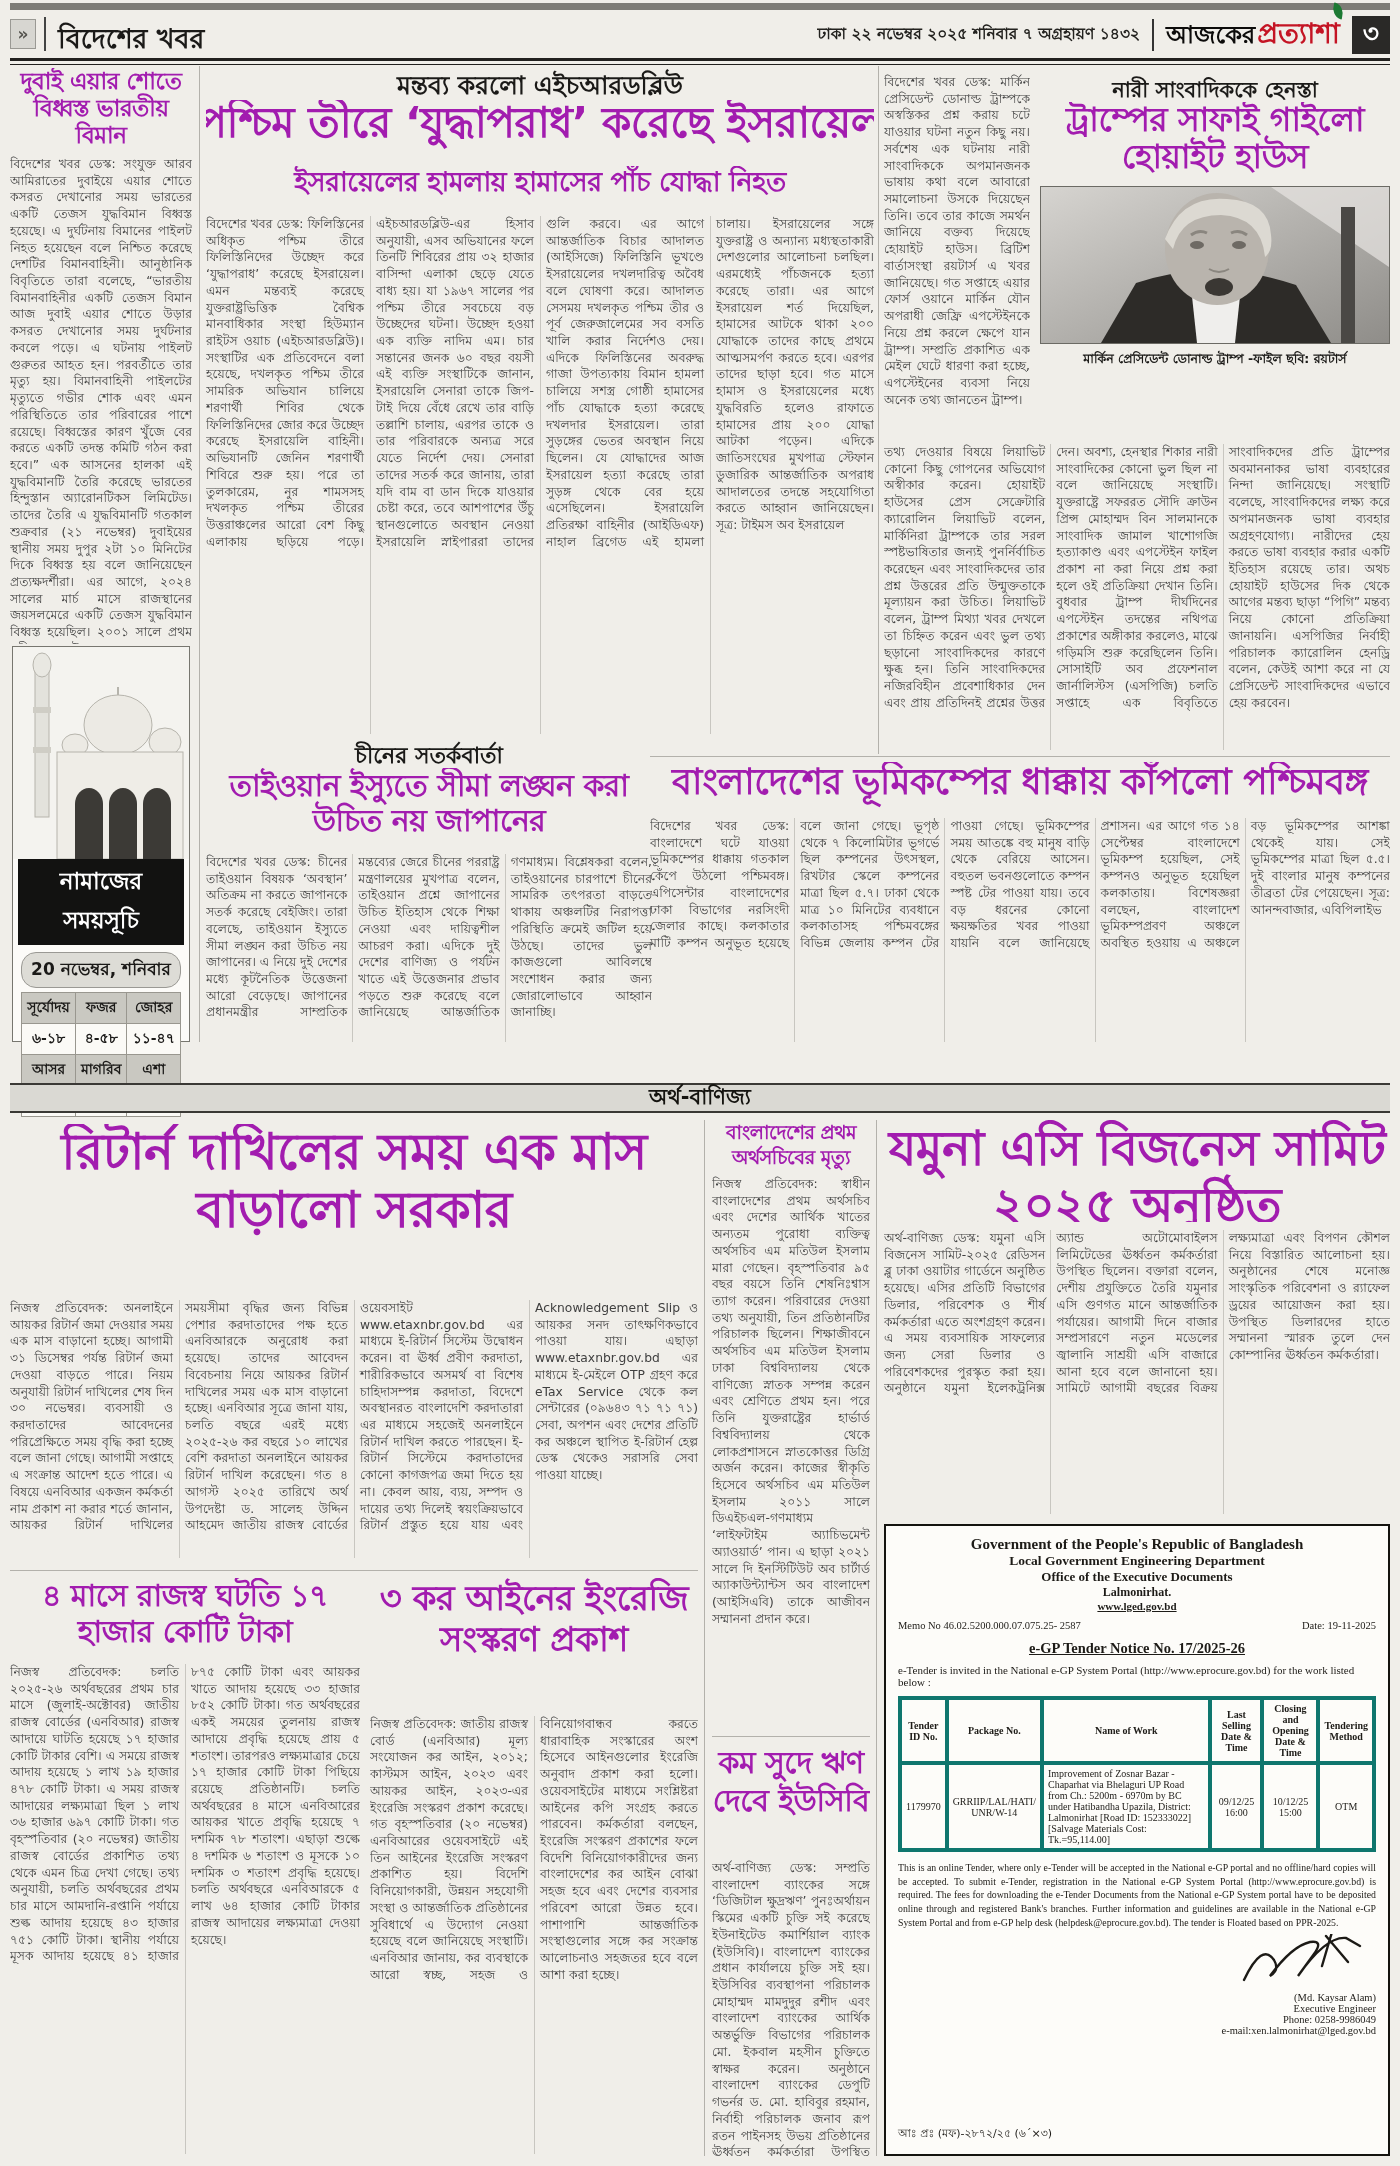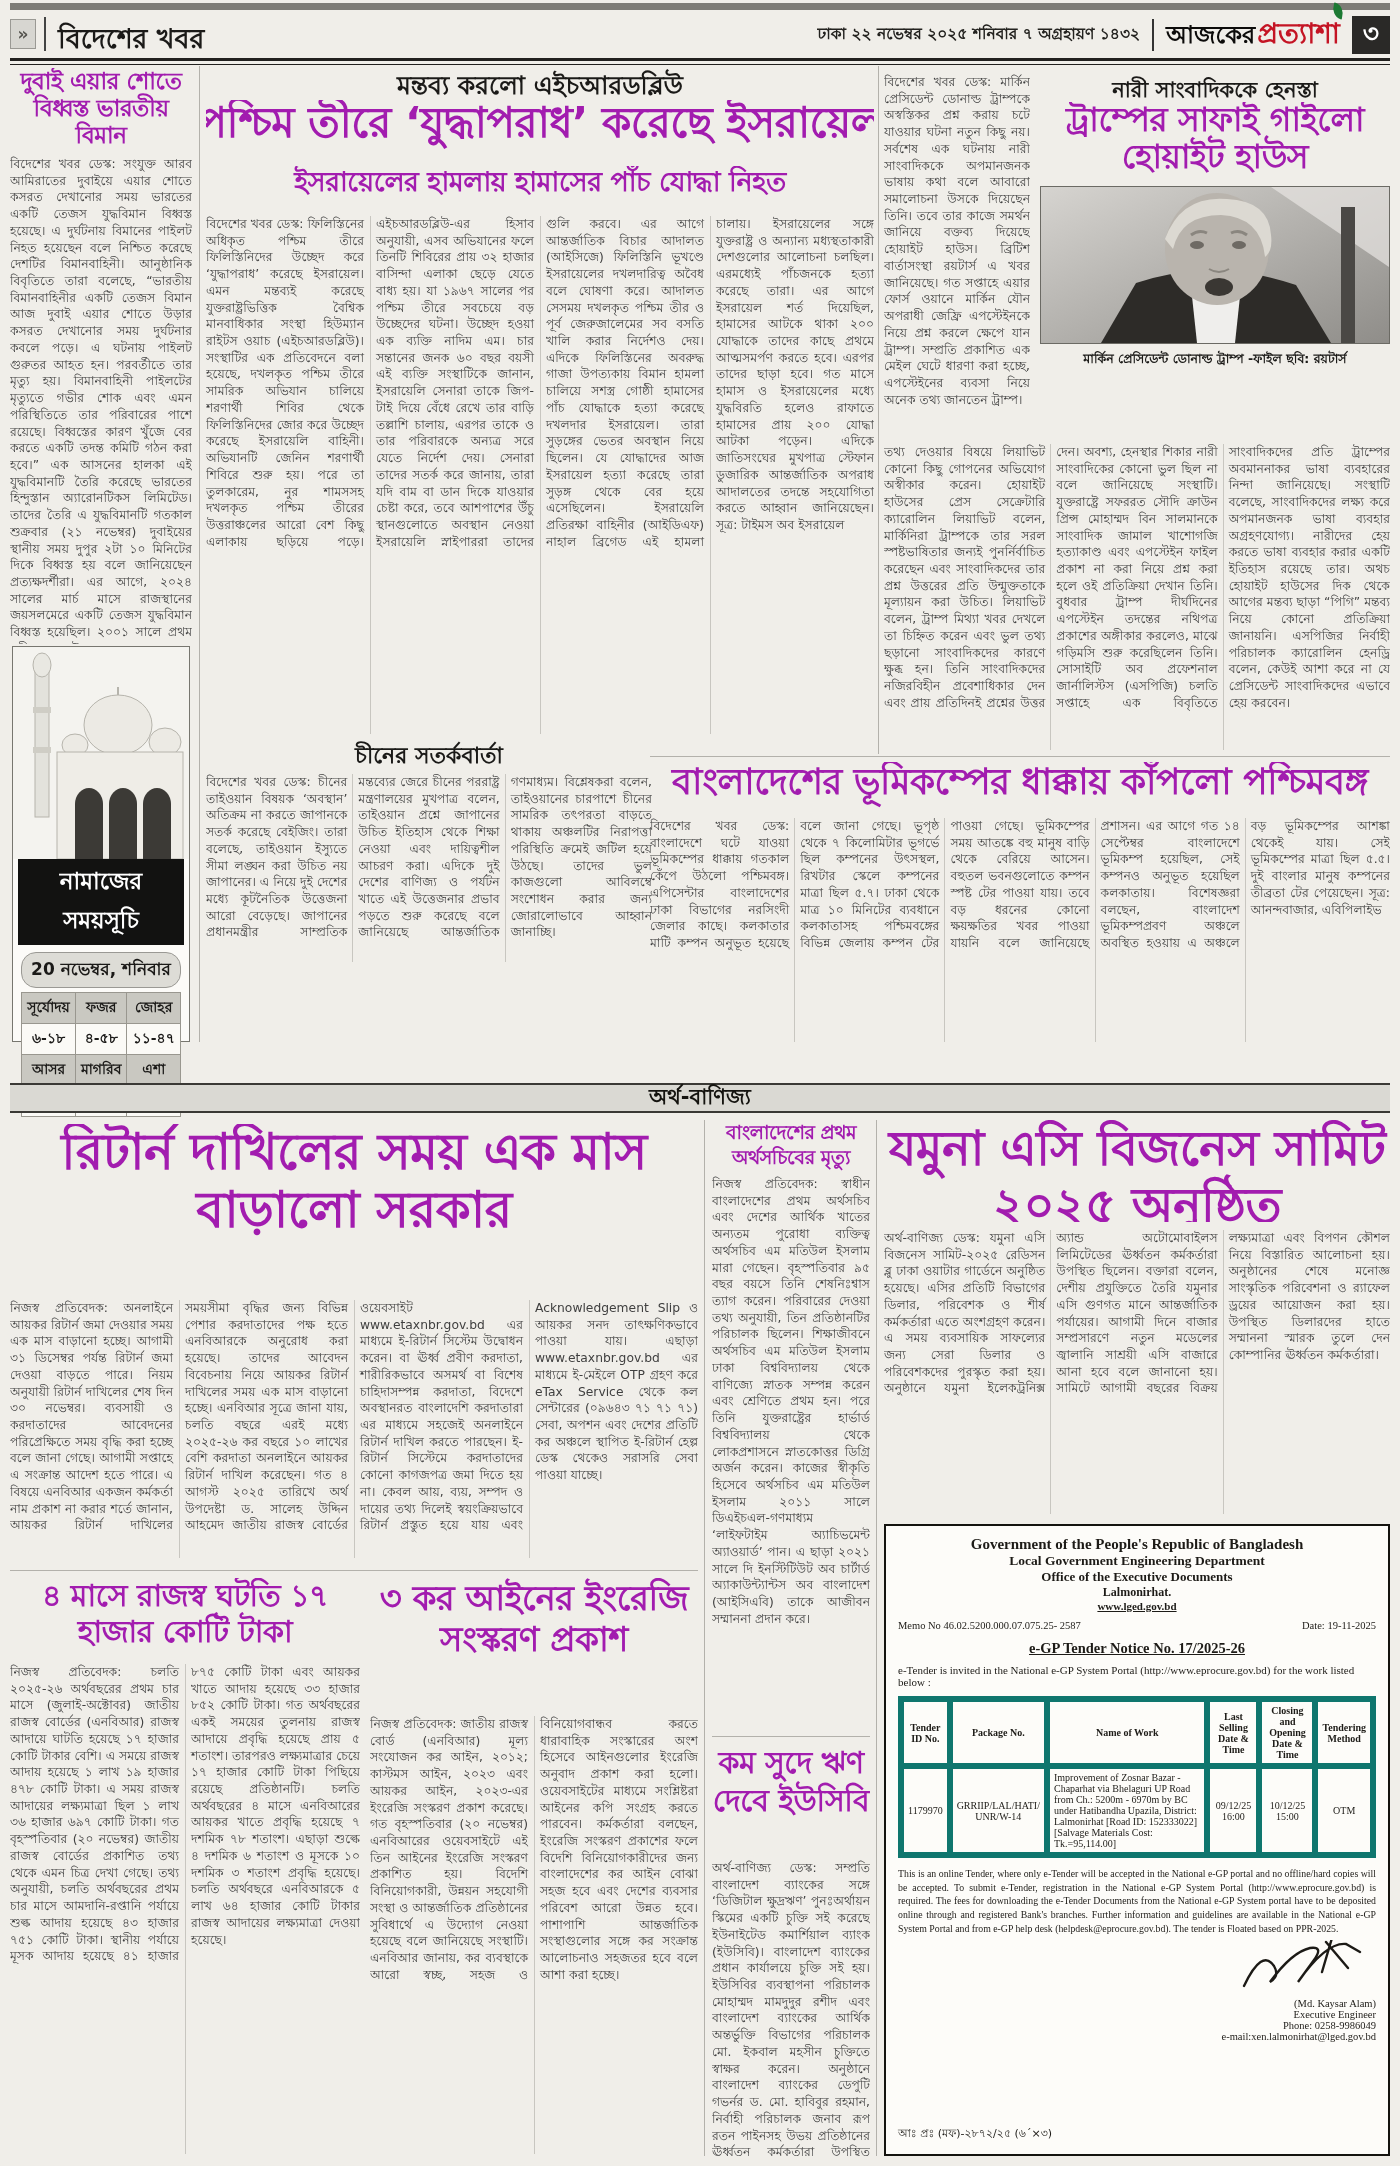--- a/index.html
+++ b/index.html
@@ -68,21 +68,21 @@
   .tctr { text-align:center; }
   .t-gov { font-size:15px; font-weight:bold; }
   .t-dept { font-size:13.5px; font-weight:bold; }
   .t-off { font-size:13px; font-weight:bold; }
   .t-dist { font-size:12px; font-weight:bold; }
   .t-web { font-size:11px; font-weight:bold; text-decoration:underline; }
   .t-memo { display:flex; justify-content:space-between; font-size:10.5px; margin-top:8px; }
   .t-title { font-size:14.5px; font-weight:bold; text-decoration:underline; margin:9px 0 7px; }
   .t-invite { font-size:11px; margin:2px 0 8px; }
   .ttable { width:100%; border-collapse:collapse; font-size:10px; }
-  .ttable th, .ttable td { border:6px solid #0f766e; padding:3px 4px; vertical-align:middle; }
+  .ttable th, .ttable td { border:4px solid #0f766e; padding:3px 4px; vertical-align:middle; }
   .ttable th { font-weight:bold; text-align:center; }
   .ttable td { text-align:center; }
   .ttable td.work { text-align:left; }
   .t-note { font-size:9.8px; text-align:justify; margin-top:9px; line-height:1.4; }
   .t-sign { margin-top:4px; display:flex; flex-direction:column; align-items:flex-end; font-size:10.5px; }
   .t-sign .nm { font-weight:normal; }
   .t-ref { position:absolute; left:12px; bottom:10px; font-size:11px;
            font-family:"DejaVu Sans","Liberation Sans",sans-serif; }
 
   .caption { font-weight:700; text-align:center; font-size:12.5px; }
@@ -200,20 +200,21 @@
           <path d="M168 82 q10 6 20 0" stroke="#8a867f" stroke-width="2" fill="none"></path>
         </svg>
       </div>
       <div class="caption" style="margin-top:6px;">মার্কিন প্রেসিডেন্ট ডোনাল্ড ট্রাম্প  -ফাইল ছবি: রয়টার্স</div>
     </div>
     <div class="abs jtext bodytxt cols3" style="left:0; top:378px; width:506px; height:306px;">তথ্য দেওয়ার বিষয়ে লিয়াভিট কোনো কিছু গোপনের অভিযোগ অস্বীকার করেন। হোয়াইট হাউসের প্রেস সেক্রেটারি ক্যারোলিন লিয়াভিট বলেন, মার্কিনিরা ট্রাম্পকে তার সরল স্পষ্টভাষিতার জন্যই পুনর্নির্বাচিত করেছেন এবং সাংবাদিকদের তার প্রশ্ন উত্তরের প্রতি উন্মুক্ততাকে মূল্যায়ন করা উচিত। লিয়াভিট বলেন, ট্রাম্প মিথ্যা খবর দেখলে তা চিহ্নিত করেন এবং ভুল তথ্য ছড়ানো সাংবাদিকদের কারণে ক্ষুব্ধ হন। তিনি সাংবাদিকদের নজিরবিহীন প্রবেশাধিকার দেন এবং প্রায় প্রতিদিনই প্রশ্নের উত্তর দেন। অবশ্য, হেনস্থার শিকার নারী সাংবাদিকের কোনো ভুল ছিল না বলে জানিয়েছে সংস্থাটি। যুক্তরাষ্ট্রে সফররত সৌদি ক্রাউন প্রিন্স মোহাম্মদ বিন সালমানকে সাংবাদিক জামাল খাশোগজি হত্যাকাণ্ড এবং এপস্টেইন ফাইল প্রকাশ না করা নিয়ে প্রশ্ন করা হলে ওই প্রতিক্রিয়া দেখান তিনি। বুধবার ট্রাম্প দীর্ঘদিনের এপস্টেইন তদন্তের নথিপত্র প্রকাশের অঙ্গীকার করলেও, মাঝে গড়িমসি শুরু করেছিলেন তিনি। সোসাইটি অব প্রফেশনাল জার্নালিস্টস (এসপিজি) চলতি সপ্তাহে এক বিবৃতিতে সাংবাদিকদের প্রতি ট্রাম্পের অবমাননাকর ভাষা ব্যবহারের নিন্দা জানিয়েছে। সংস্থাটি বলেছে, সাংবাদিকদের লক্ষ্য করে অপমানজনক ভাষা ব্যবহার অগ্রহণযোগ্য। নারীদের হেয় করতে ভাষা ব্যবহার করার একটি ইতিহাস রয়েছে তার। অথচ হোয়াইট হাউসের দিক থেকে আগের মন্তব্য ছাড়া “পিগি” মন্তব্য নিয়ে কোনো প্রতিক্রিয়া জানায়নি। এসপিজির নির্বাহী পরিচালক ক্যারোলিন হেনড্রি বলেন, কেউই আশা করে না যে প্রেসিডেন্ট সাংবাদিকদের এভাবে হেয় করবেন।</div>
   </div>
 
   <div class="abs" style="left:196px; top:672px; width:446px;">
     <div class="kicker" style="font-size:22px; height:30px;">চীনের সতর্কবার্তা</div>
+    <div class="headline" style="font-size:30px; line-height:1.18; height:80px;">তাইওয়ান ইস্যুতে সীমা লঙ্ঘন করা উচিত নয় জাপানের</div>
     <div class="jtext bodytxt cols3" style="height:188px; margin-top:6px;">বিদেশের খবর ডেস্ক: চীনের তাইওয়ান বিষয়ক ‘অবস্থান’ অতিক্রম না করতে জাপানকে সতর্ক করেছে বেইজিং। তারা বলেছে, তাইওয়ান ইস্যুতে সীমা লঙ্ঘন করা উচিত নয় জাপানের। এ নিয়ে দুই দেশের মধ্যে কূটনৈতিক উত্তেজনা আরো বেড়েছে। জাপানের প্রধানমন্ত্রীর সাম্প্রতিক মন্তব্যের জেরে চীনের পররাষ্ট্র মন্ত্রণালয়ের মুখপাত্র বলেন, তাইওয়ান প্রশ্নে জাপানের উচিত ইতিহাস থেকে শিক্ষা নেওয়া এবং দায়িত্বশীল আচরণ করা। এদিকে দুই দেশের বাণিজ্য ও পর্যটন খাতে এই উত্তেজনার প্রভাব পড়তে শুরু করেছে বলে জানিয়েছে আন্তর্জাতিক গণমাধ্যম। বিশ্লেষকরা বলেন, তাইওয়ানের চারপাশে চীনের সামরিক তৎপরতা বাড়তে থাকায় অঞ্চলটির নিরাপত্তা পরিস্থিতি ক্রমেই জটিল হয়ে উঠছে। তাদের ভুল কাজগুলো আবিলম্বে সংশোধন করার জন্য জোরালোভাবে আহ্বান জানাচ্ছি।</div>
   </div>
 
   <div class="abs hsep" style="left:640px; top:690px; width:740px;"></div>
   <div class="abs" style="left:640px; top:696px; width:740px;">
     <div class="headline nowrap" style="font-size:36px; line-height:1.1; height:48px;">বাংলাদেশের ভূমিকম্পের ধাক্কায় কাঁপলো পশ্চিমবঙ্গ</div>
     <div class="jtext bodytxt cols5" style="height:224px; margin-top:8px;">বিদেশের খবর ডেস্ক: বাংলাদেশে ঘটে যাওয়া ভূমিকম্পের ধাক্কায় গতকাল কেঁপে উঠলো পশ্চিমবঙ্গ। এপিসেন্টার বাংলাদেশের ঢাকা বিভাগের নরসিংদী জেলার কাছে। কলকাতার মাটি কম্পন অনুভূত হয়েছে বলে জানা গেছে। ভূপৃষ্ঠ থেকে ৭ কিলোমিটার ভূগর্ভে ছিল কম্পনের উৎসস্থল, রিখটার স্কেলে কম্পনের মাত্রা ছিল ৫.৭। ঢাকা থেকে মাত্র ১০ মিনিটের ব্যবধানে কলকাতাসহ পশ্চিমবঙ্গের বিভিন্ন জেলায় কম্পন টের পাওয়া গেছে। ভূমিকম্পের সময় আতঙ্কে বহু মানুষ বাড়ি থেকে বেরিয়ে আসেন। বহুতল ভবনগুলোতে কম্পন স্পষ্ট টের পাওয়া যায়। তবে বড় ধরনের কোনো ক্ষয়ক্ষতির খবর পাওয়া যায়নি বলে জানিয়েছে প্রশাসন। এর আগে গত ১৪ সেপ্টেম্বর বাংলাদেশে ভূমিকম্প হয়েছিল, সেই কম্পনও অনুভূত হয়েছিল কলকাতায়। বিশেষজ্ঞরা বলছেন, বাংলাদেশ ভূমিকম্পপ্রবণ অঞ্চলে অবস্থিত হওয়ায় এ অঞ্চলে বড় ভূমিকম্পের আশঙ্কা থেকেই যায়। সেই ভূমিকম্পের মাত্রা ছিল ৫.৫। দুই বাংলার মানুষ কম্পনের তীব্রতা টের পেয়েছেন। সূত্র: আনন্দবাজার, এবিপিলাইভ</div>
   </div>
 </div>
 

